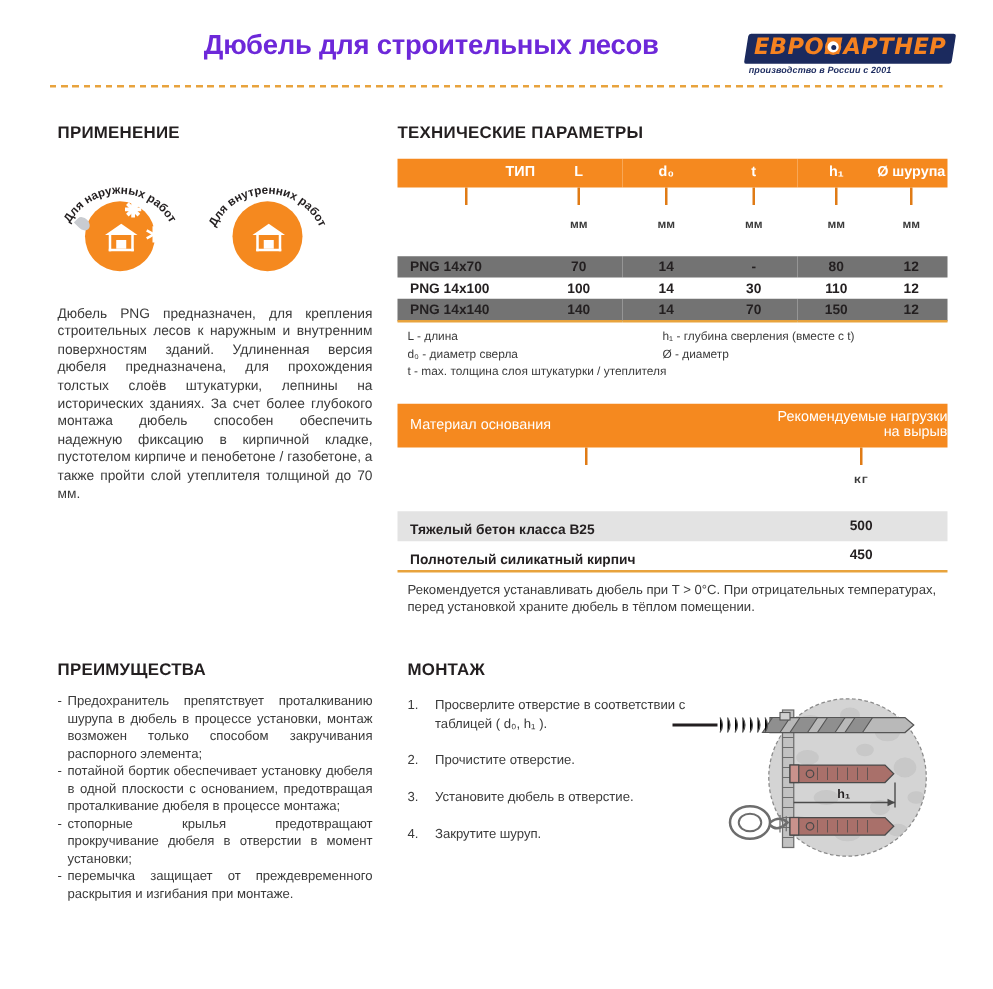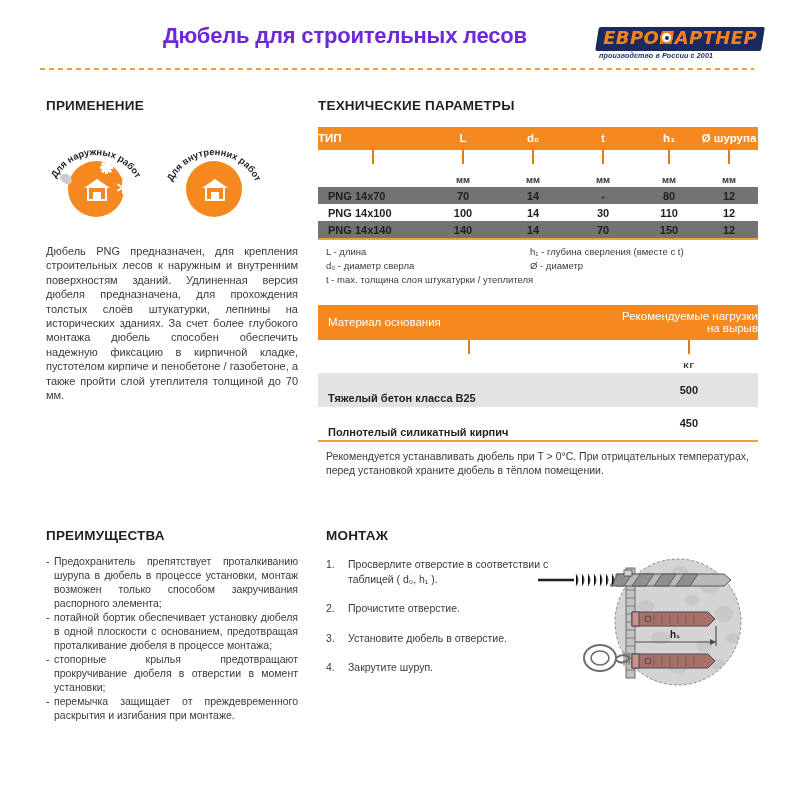--- a/index.html
+++ b/index.html
@@ -119,25 +119,25 @@
   .col-right{position:absolute;left:318px;top:98px;width:440px;}
 
   table.spec{
     width:440px;border-collapse:collapse;margin-top:14px;
     font-size:10.5px;
   }
   table.spec th{
     background:#f5891f;color:#ffffff;font-size:11.5px;font-weight:bold;
     padding:5px 0 6px 0;text-align:center;border:none;
   }
-  table.spec th.lead{text-align:left;margin-top:36px;}
+  table.spec th.lead{text-align:right;margin-top:36px;}
   .tickrow td{
     height:34px;vertical-align:bottom;text-align:center;
     font-size:9.5px;font-weight:bold;color:#3a3a3a;
-    padding-bottom:2px;position:relative;
+    padding-bottom:20px;position:relative;
   }
   .tick{
     position:absolute;left:50%;top:0;width:2px;height:14px;
     background:#e07b15;transform:translateX(-50%);
   }
   table.spec td.datacell{
     text-align:center;font-size:11px;font-weight:bold;color:#231f20;
     padding:2.5px 0;
   }
   table.spec td.typecell{
@@ -159,21 +159,21 @@
   }
   table.loads th{
     background:#f5891f;color:#ffffff;font-size:11.5px;font-weight:normal;
     padding:5px 0 6px 0;border:none;
   }
   table.loads th.l{text-align:left;padding-left:10px;}
   table.loads th.r{text-align:right;}
   table.loads .tickrow td{height:30px;font-family:Liberation Mono, monospace;}
   table.loads td.matcell{
     text-align:left;padding-left:10px;font-size:11px;font-weight:bold;color:#231f20;
-    padding-top:19px;padding-bottom:2.5px;
+    padding-top:9px;padding-bottom:2.5px;
   }
   table.loads td.valcell{
     text-align:center;font-size:11px;font-weight:bold;color:#231f20;
   }
   table.loads tr.shade td{background:#e3e3e3;}
   table.loads tr.lastrow td{border-bottom:2px solid #e8a33d;}
 
   .note{
     margin-top:7px;padding-left:8px;
     font-size:10.5px;line-height:14px;color:#3a3a3a;

